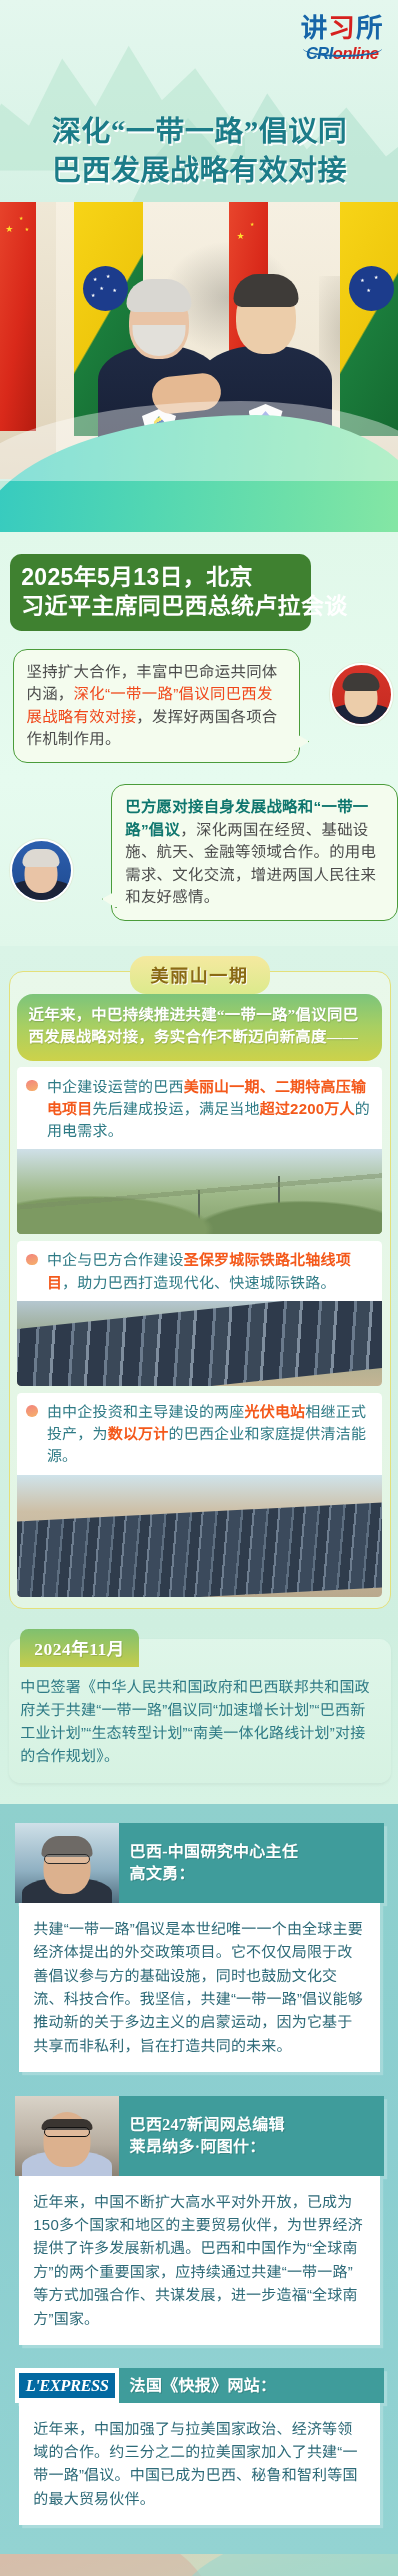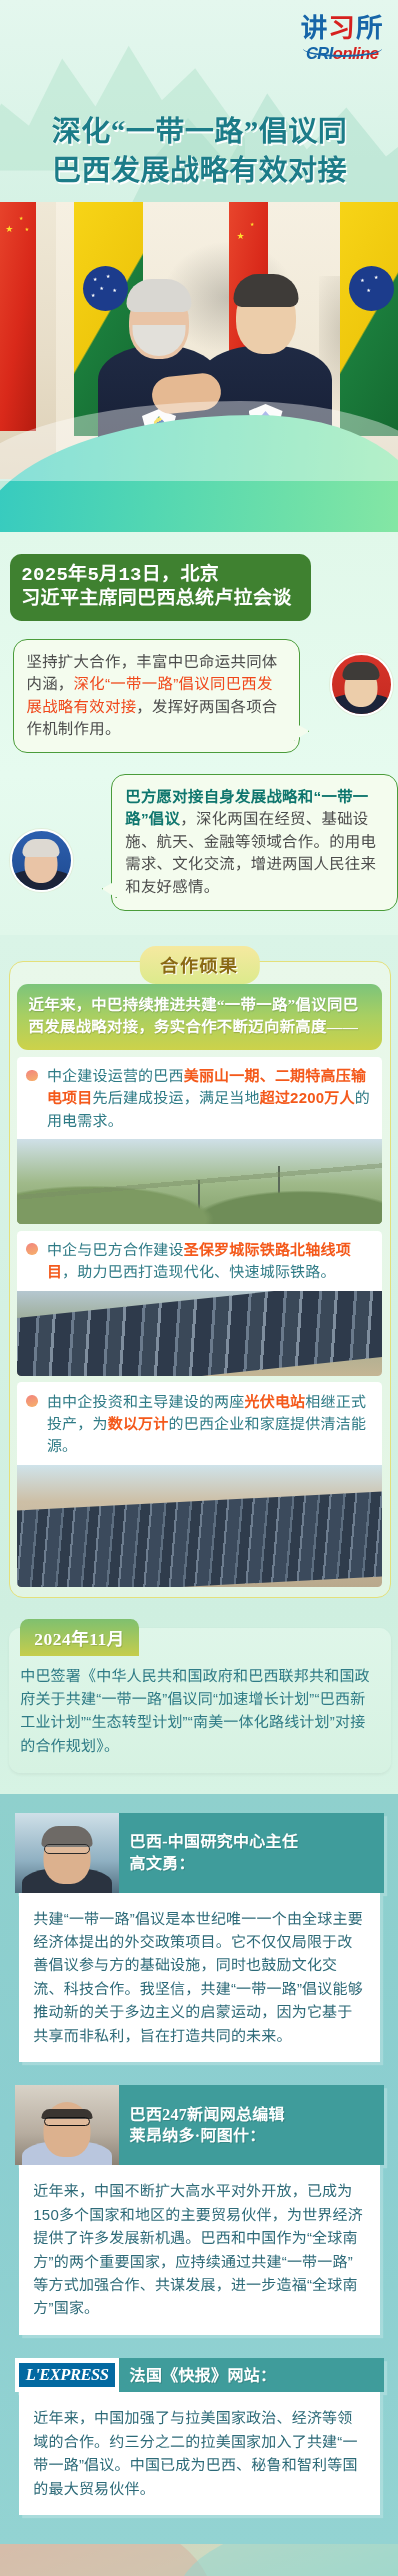--- a/index.html
+++ b/index.html
@@ -168,23 +168,23 @@
     background: linear-gradient(180deg,#e1f8ea 0%, #e6fbef 60%, #e0f7ea 100%);
     padding: 10.6px 0 24.5px;
   }
   .date-banner {
     margin: 11.7px 0 0 9.6px;
     width: 301px;
     background: #3f8130;
     border-radius: 11.7px;
     padding: 8.5px 11.7px 9.6px;
     color: #fff;
-    font-family: Liberation Mono, monospace;
-    font-weight: bold;
-    font-size: 19px;
+    font-family: Liberation Sans, sans-serif;
+    font-weight: bold;
+    font-size: 23px;
     line-height: 1.28;
     letter-spacing: 0.3px;
   }
   .date-banner .ln { display: block; white-space: nowrap; }
 
   .bubble-row { position: relative; margin-top: 18px; padding: 0 7.4px; }
   .bubble {
     position: relative;
     border: 1.6px solid #4a9c3a;
     background: #f4fcee;
@@ -254,21 +254,21 @@
     font-family: "Liberation Serif","DejaVu Serif",serif;
     font-weight: bold;
     font-size: 18px;
     color: #8a6a14;
     letter-spacing: 1.6px;
     text-shadow: 1.1px 1.1px 0 rgba(255,255,255,.9);
     white-space: nowrap;
   }
   .intro-box {
     background: linear-gradient(180deg,#7cc47b 0%, #a8cf62 48%, #cdd24a 100%);
-    border-radius: 11px;
+    border-radius: 16px;
     padding: 9.6px 11.7px 11.7px;
     color: #fff;
     font-family: "Liberation Serif","DejaVu Serif",serif;
     font-weight: bold;
     font-size: 15.4px;
     line-height: 1.46;
     letter-spacing: 0.3px;
     text-shadow: 0.5px 0.5px 1.1px rgba(0,0,0,.18);
   }
   .item {
@@ -539,21 +539,21 @@
     <div class="avatar lula">
       <div class="av-suit"></div>
       <div class="av-head" style="background:#e9c4a6;"></div>
       <div class="av-hair" style="background:#ddd9d2;"></div>
     </div>
   </div>
 </section>
 
 <section class="sec-results">
   <div class="card-outer">
-    <div class="pill">合作硕果</div>
+    <div class="pill">美丽山一期</div>
 
     <div class="intro-box">近年来，中巴持续推进共建“一带一路”倡议同巴西发展战略对接，务实合作不断迈向新高度——</div>
 
     <div class="item">
       <div class="item-text">
         <span class="dot"></span>
         <span>中企建设运营的巴西</span><span class="hl">美丽山一期、二期特高压输电项目</span><span>先后建成投运，满足当地</span><span class="hl">超过2200万人</span><span>的用电需求。</span>
       </div>
       <div class="item-photo ph-power">
         <span class="pylon" style="left:181px;height:41px;"></span>

